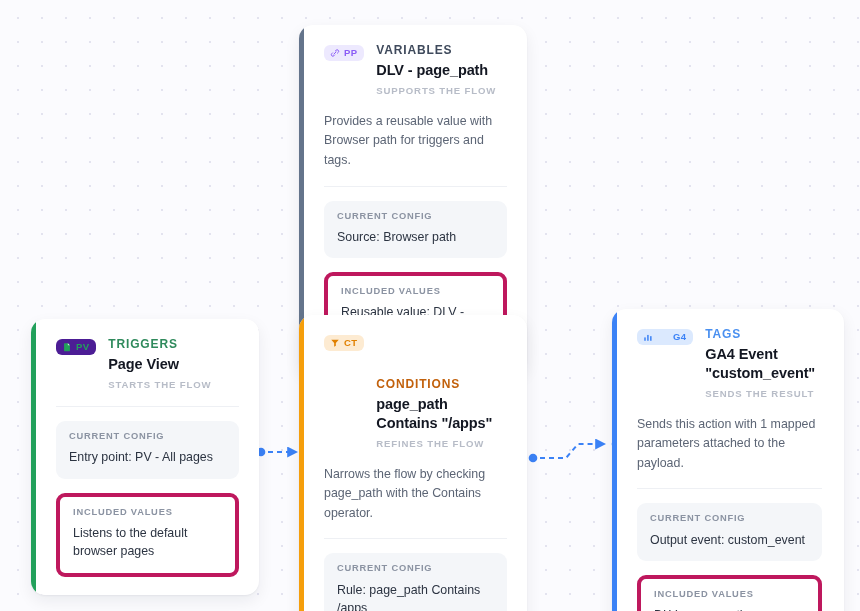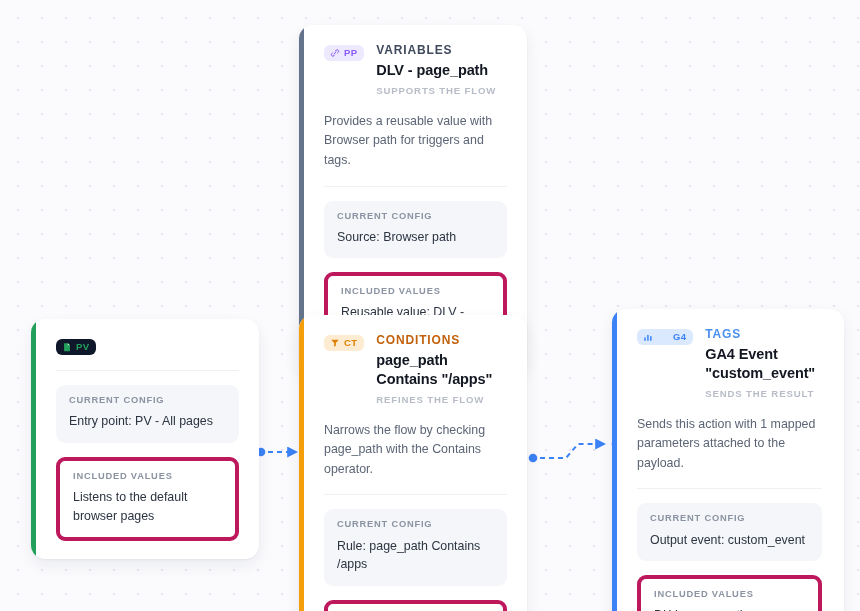--- a/index.html
+++ b/index.html
@@ -81,36 +81,36 @@
     border-radius: 6px;
     font-size: 9.5px;
     font-weight: bold;
     letter-spacing: 0.3px;
     line-height: 1;
     margin-top: 2px;
   }
   .badge svg { display: block; }
 
   .badge-variables  { background: #ede9fe; color: #8b5cf6; }
-  .badge-triggers   { background: #0f172a; color: #22a05b; }
+  .badge-triggers   { background: #4c1d95; color: #22a05b; }
   .badge-conditions { background: #fdebd2; color: #e08000; }
   .badge-tags       { background: #dbe9fe; color: #3b82f6; gap: 20px; }
 
   .head-text { min-width: 0; }
 
   .kind-label {
     font-size: 12px;
     font-weight: bold;
     letter-spacing: 0.85px;
     line-height: 1.2;
     margin-bottom: 4px;
   }
   .kind-variables  { color: #3f4a5c; }
   .kind-triggers   { color: #2f8a5c; }
-  .kind-conditions { color: #c2610c; }
+  .kind-conditions { color: #c2610c; margin-top: 44px; }
   .kind-tags       { color: #4a90f0; }
 
   .node-title {
     font-size: 14.5px;
     font-weight: bold;
     color: #131722;
     line-height: 1.3;
     letter-spacing: -0.1px;
   }
 
@@ -234,20 +234,25 @@
   <div class="node-card card-triggers" id="card-triggers">
     <div class="card-inner">
       <div class="card-head">
         <span class="badge badge-triggers">
           <svg width="10" height="10" viewBox="0 0 24 24" fill="none" stroke="#22a05b" stroke-width="2.2" stroke-linejoin="round">
             <path d="M6 3 h8 l5 5 v13 a1 1 0 0 1 -1 1 H6 a1 1 0 0 1 -1 -1 V4 a1 1 0 0 1 1 -1 z" fill="#22a05b" stroke="none"></path>
             <path d="M14 3 v5 h5" fill="#d7f5e3" stroke="none"></path>
           </svg>
           <span>PV</span>
         </span>
+        <div class="head-text">
+          <div class="kind-label kind-triggers">TRIGGERS</div>
+          <div class="node-title">Page View</div>
+          <div class="node-sub">STARTS THE FLOW</div>
+        </div>
       </div>
 
 
       <div class="divider"></div>
 
       <div class="detail-block detail-filled">
         <div class="detail-label">CURRENT CONFIG</div>
         <div class="detail-value">Entry point: PV - All pages</div>
       </div>
 

